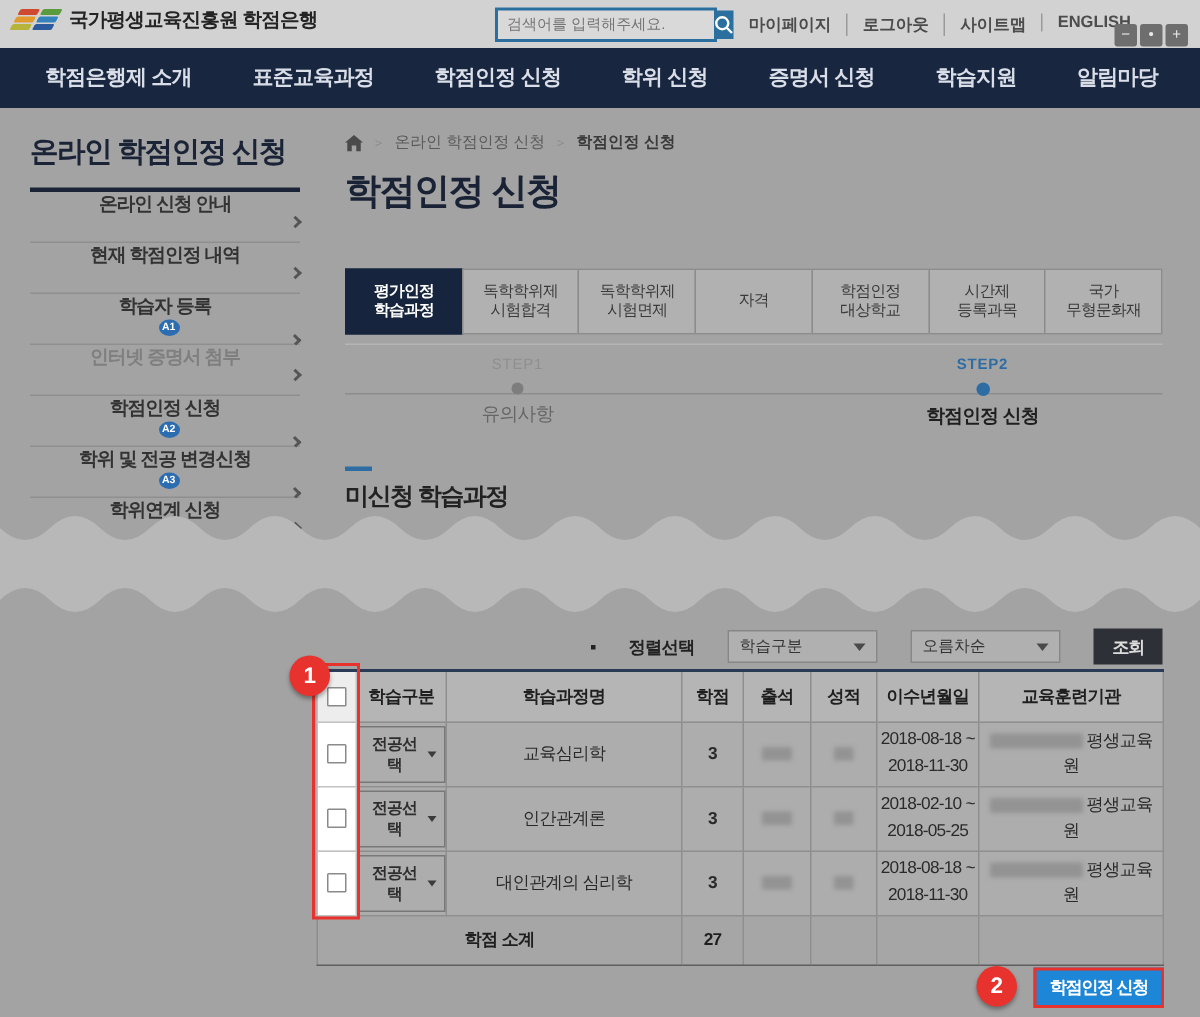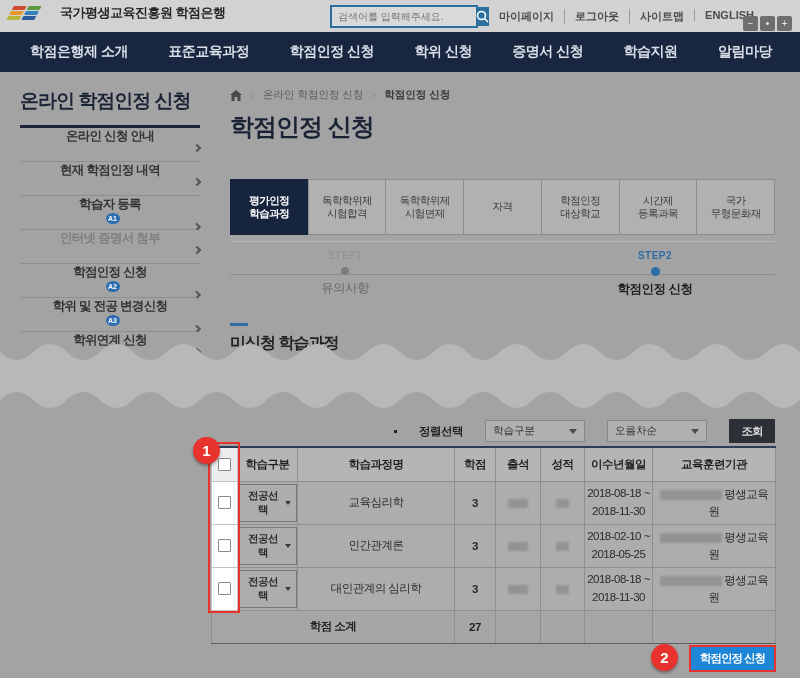--- a/index.html
+++ b/index.html
@@ -5,21 +5,21 @@
   * { margin:0; padding:0; box-sizing:border-box; }
   html,body { width:800px; }
   body { font-family:"Liberation Sans","DejaVu Sans",sans-serif; }
   #page { position:relative; width:800px; height:678px; background:#a3a3a3; overflow:hidden; }
 
   
   .top-sec { position:absolute; top:0; left:0; width:800px; height:408px; background:#a3a3a3; overflow:hidden; }
 
   
   .hdr { position:relative; height:32px; background:#d2d2d2; }
-  .logo { position:absolute; left:10px; top:4px; display:flex; align-items:center; gap:22px; }
+  .logo { position:absolute; left:10px; top:4px; display:flex; align-items:center; gap:8px; }
   .chevs { display:flex; gap:2px; }
   .chev { display:flex; flex-direction:column; gap:1px; transform:skewX(-28deg); }
   .chev i { display:block; width:13px; height:4px; border-radius:1px; }
   .c1a{background:#cf4a30;} .c1b{background:#e39a2c;} .c1c{background:#b8b43a;}
   .c2a{background:#5a9b3d;} .c2b{background:#3583bd;} .c2c{background:#2b5a9d;}
   .logo-text { font-size:13px; font-weight:bold; color:#242424; letter-spacing:-0.5px; }
   .search { position:absolute; left:330px; top:5px; width:148px; height:23px; border:2px solid #2a6f9e; background:#d9d9d9; display:flex; }
   .search input { flex:1; border:0; background:transparent; font-size:10px; color:#6a6a6a; padding:0 6px; outline:none; font-family:inherit; }
   .search .sbtn { width:26px; height:100%; background:#2a6f9e; border:0; display:flex; align-items:center; justify-content:center; cursor:pointer; }
   .util { position:absolute; right:36px; top:9px; display:flex; align-items:flex-start; }
@@ -40,21 +40,21 @@
   .sb-item.dis .lbl { color:#7f7f7f; }
   .badge { width:14px; height:14px; margin-left:5px; border-radius:50%; background:#2b6db0; color:#fff; font-size:7px; font-weight:bold; display:flex; align-items:center; justify-content:center; }
   .sb-arrow { margin-left:auto; width:6px; height:6px; border-top:2px solid #555; border-right:2px solid #555; transform:rotate(45deg); }
 
   
   .main { position:absolute; left:230px; top:88px; width:545px; }
   .crumbs { display:flex; align-items:center; gap:6px; font-size:10.5px; color:#5a5a5a; }
   .crumbs .sep { color:#8a8a8a; font-size:9px; }
   .crumbs .last { font-weight:bold; color:#3a3a3a; }
   .page-title { margin-top:9px; font-size:24px; font-weight:bold; color:#1a2335; letter-spacing:-1px; }
-  .tabs { margin-top:36px; display:flex; height:56px; }
+  .tabs { margin-top:36px; display:flex; height:44px; }
   .tab { flex:1; margin-left:-1px; border:1px solid #8c8c8c; background:#b1b1b1; color:#3a3a3a; font-size:10.5px; line-height:1.25; display:flex; flex-direction:column; align-items:center; justify-content:center; letter-spacing:-0.5px; cursor:pointer; }
   .tab:first-child { margin-left:0; }
   .tab.active { background:#16243e; border-color:#16243e; color:#fff; font-weight:bold; }
   .steps { position:relative; margin-top:6px; height:66px; border-top:1px solid #b5b5b5; }
   .step-line { position:absolute; left:0; right:0; top:32px; height:1px; background:#8d8d8d; }
   .step { position:absolute; width:120px; text-align:center; top:8px; }
   .step .st { font-size:10px; letter-spacing:0.5px; }
   .step .dot { width:8px; height:8px; border-radius:50%; margin:6px auto 5px; }
   .step .nm { font-size:12.5px; letter-spacing:-0.5px; }
   .step.s1 { left:55px; } .step.s1 .st { color:#8f8f8f; } .step.s1 .dot { background:#7d7d7d; } .step.s1 .nm { color:#666; }

